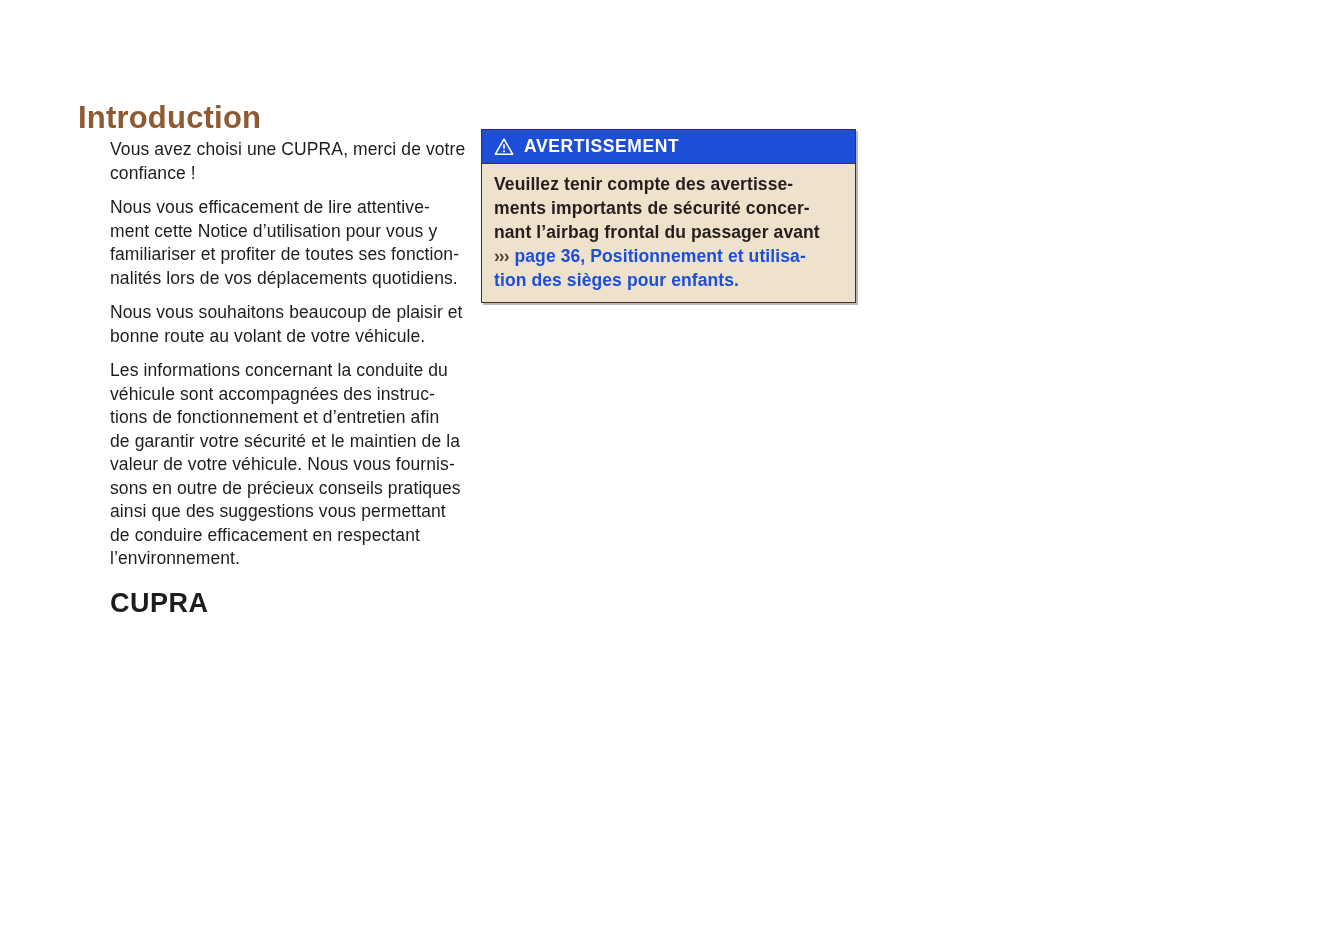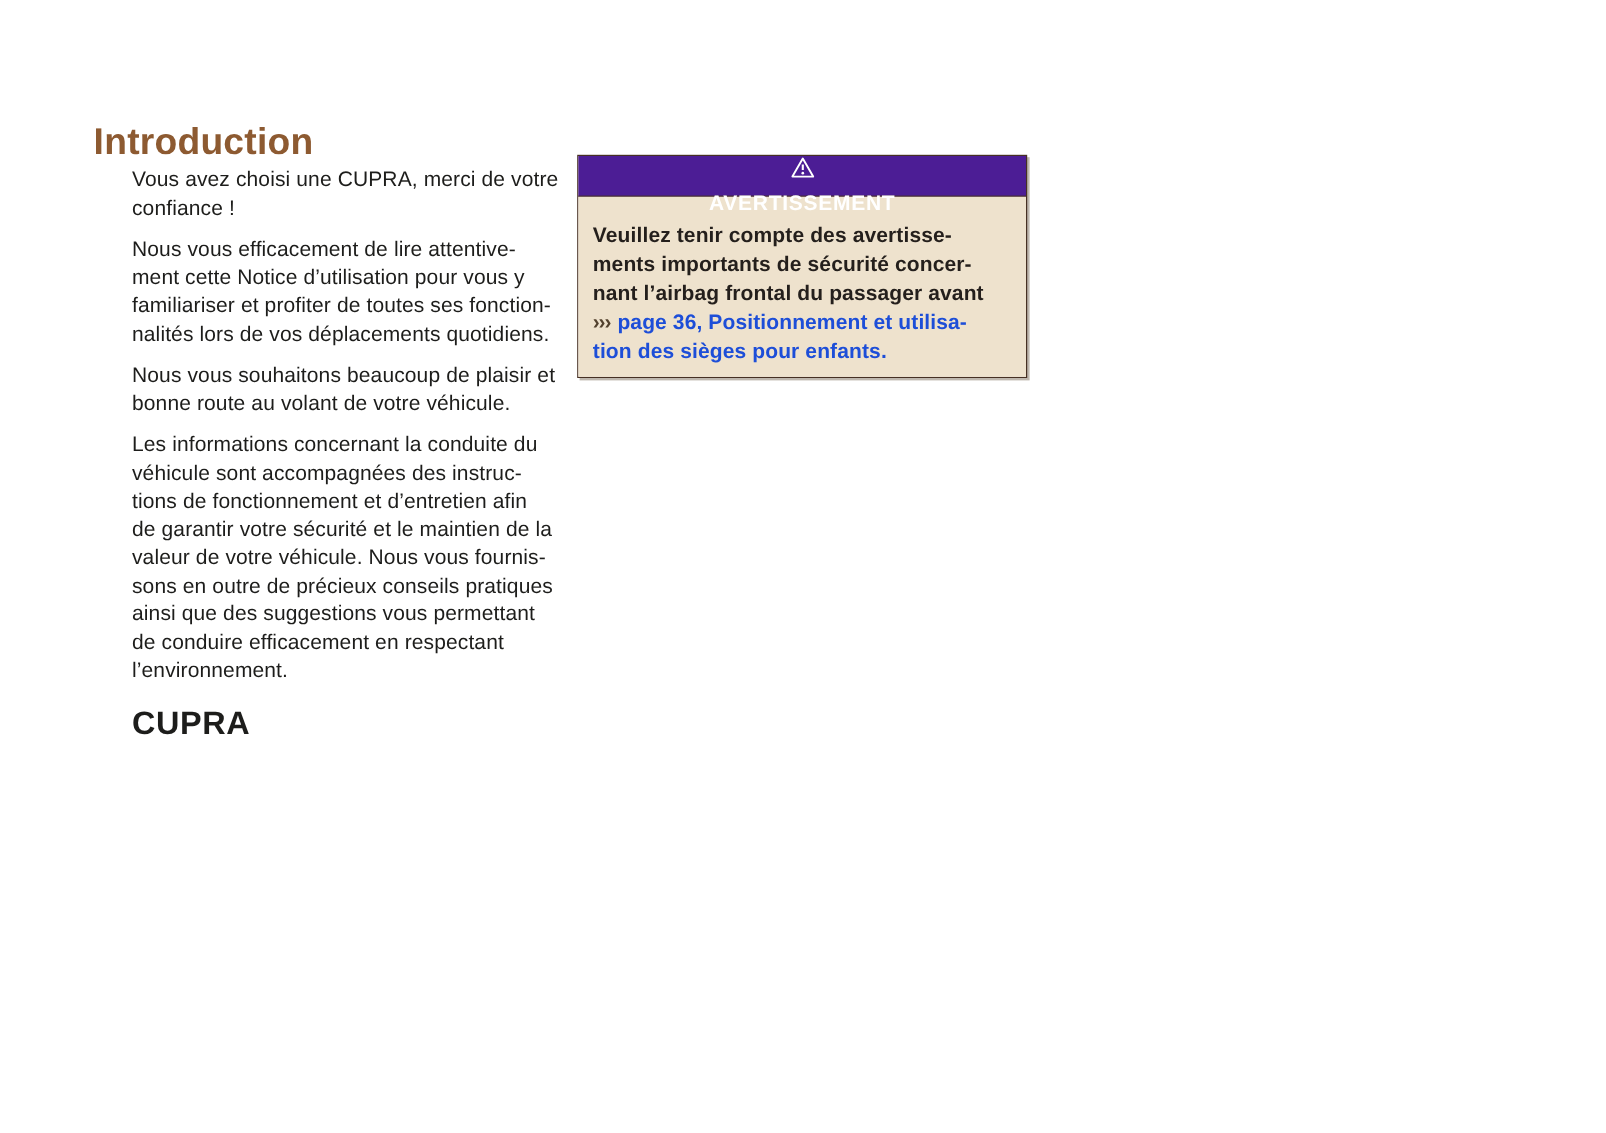--- a/index.html
+++ b/index.html
@@ -59,39 +59,38 @@
     top: 129px;
     width: 375px;
     border: 1px solid #463023;
     box-shadow: 2px 2px 0 rgba(110, 95, 75, 0.45);
     box-sizing: border-box;
   }
   .warning-header {
     display: flex;
     align-items: center;
     gap: 10px;
-    background: #4c1d95;
+    background: #1d4ed8;
     color: #ffffff;
     height: 34px;
     padding: 0 12px;
     box-sizing: border-box;
     border-bottom: 1px solid #463023;
-    flex-direction: column;
   }
   .warning-header .warn-title {
     font-size: 17.5px;
     font-weight: 700;
     letter-spacing: 0.6px;
   }
   .warning-header svg {
     display: block;
   }
   .warning-body {
     background: #eee2cd;
-    padding: 20px 12px 10px 12px;
+    padding: 8px 12px 10px 12px;
   }
   .warning-body p {
     margin: 0;
     font-size: 17.5px;
     line-height: 24px;
     font-weight: 700;
     white-space: pre-line;
     letter-spacing: 0.1px;
   }
   .warn-main {

